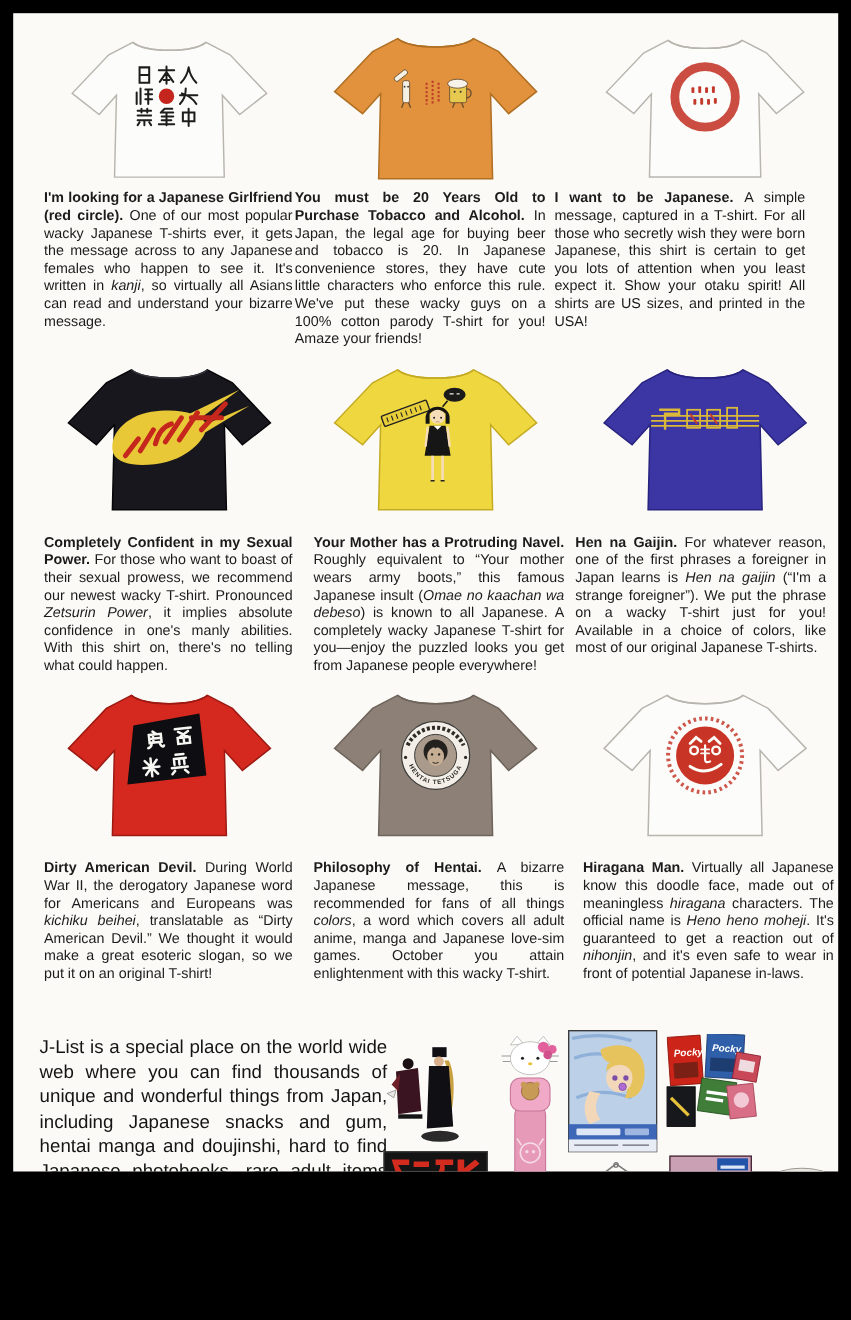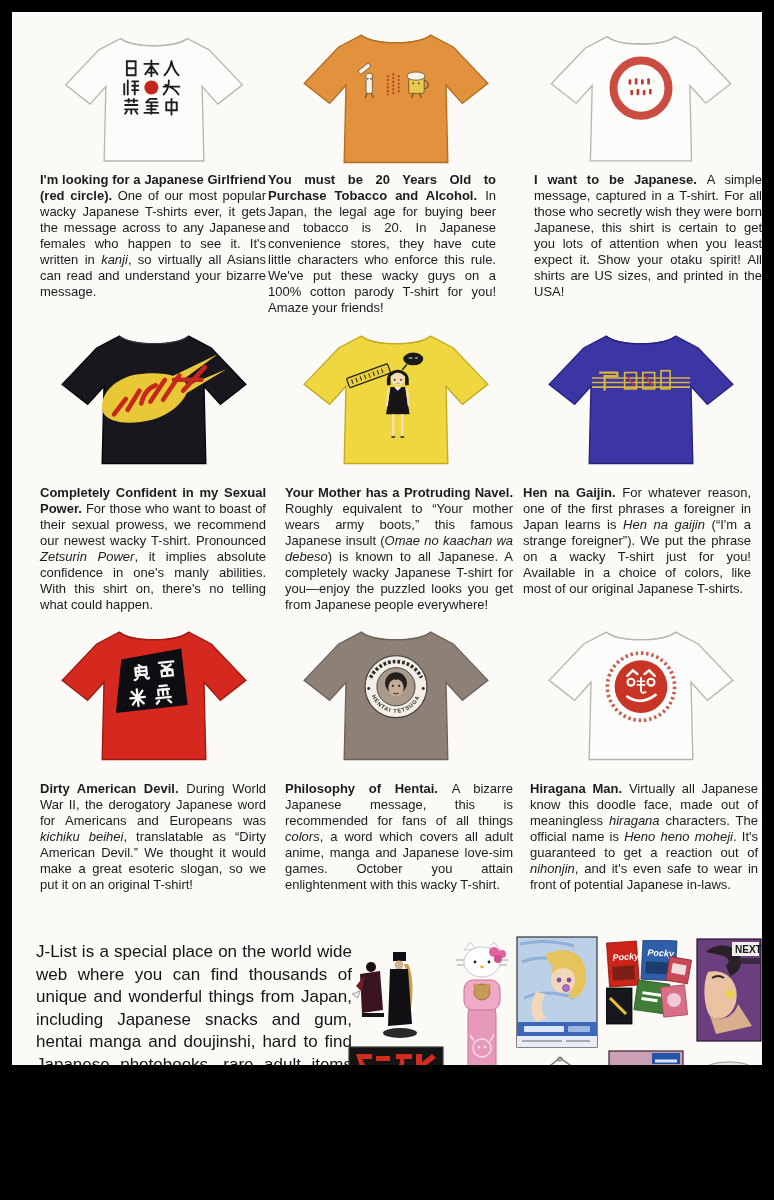--- a/index.html
+++ b/index.html
@@ -99,21 +99,21 @@
             <rect x="103" y="59" width="3" height="7" rx="1"></rect>
         <rect x="110" y="60" width="3" height="6" rx="1"></rect>
             <rect x="117" y="59" width="3" height="7" rx="1"></rect>
         <rect x="98" y="72" width="3" height="6" rx="1"></rect>
             <rect x="105" y="71" width="3" height="7" rx="1"></rect>
         <rect x="112" y="72" width="3" height="6" rx="1"></rect>
             <rect x="119" y="71" width="3" height="6" rx="1"></rect>
       </g>
     </svg>
   </div>
-  <p class="desc" style="left:522px;top:160px;width:228px"><span class="b">I want to be Japanese. </span><span>A simple message, captured in a T-shirt. For all those who secretly wish they were born Japanese, this shirt is certain to get you lots of attention when you least expect it. Show your otaku spirit! All shirts are US sizes, and printed in the USA!</span></p>
+  <p class="desc" style="left:492px;top:160px;width:228px"><span class="b">I want to be Japanese. </span><span>A simple message, captured in a T-shirt. For all those who secretly wish they were born Japanese, this shirt is certain to get you lots of attention when you least expect it. Show your otaku spirit! All shirts are US sizes, and printed in the USA!</span></p>
 
   <div class="shirt" style="left:42px;top:310px" aria-label="絶倫パワー">
     <svg width="200" height="152" viewBox="0 0 220 160">
       <path d="M72,12 C86,23 134,23 148,12 L173,25 L211,65 L183,87 L165,67 L167,152 L53,152 L55,67 L37,87 L9,65 L47,25 Z" fill="#17171d" stroke="#060609" stroke-width="1.5"></path>
       <path d="M72,12 C86,23 134,23 148,12" fill="none" stroke="#35353d" stroke-width="1.5"></path>
       <path d="M54,96 C48,78 66,58 92,54 C120,50 140,56 146,65 C151,74 136,96 108,104 C84,110 60,108 54,96 Z" fill="#e9c838"></path>
       <path d="M126,58 L180,32 L132,67 Z" fill="#e9c838"></path>
       <path d="M138,70 L190,48 L142,77 Z" fill="#e9c838"></path>
       <g stroke="#c5271d" stroke-width="5" stroke-linecap="round" fill="none">
         <path d="M66,98 L79,81"></path>
@@ -328,33 +328,20 @@
               <rect x="56" y="46" width="24" height="30" fill="#d86f86" stroke="#a8485e" stroke-width="0.8"></rect>
               <circle cx="68" cy="60" r="7" fill="#f2c9d4"></circle>
             </g>
         <g transform="rotate(10 72 28)">
               <rect x="62" y="18" width="22" height="24" fill="#c84858" stroke="#8e2434" stroke-width="0.8"></rect>
               <rect x="66" y="24" width="14" height="10" fill="#f0dce0"></rect>
             </g>
       </svg>
     </div>
 
-    <div class="photo" style="left:356px;top:14px" aria-label="next-magazine">
-      <svg width="66" height="104" viewBox="0 0 66 104">
-        <rect x="1" y="1" width="64" height="102" fill="#6b3f7d" stroke="#241430" stroke-width="1.2"></rect>
-        <path d="M10,14 C20,4 40,6 44,18 C48,30 40,36 34,38 L30,28 Q36,22 28,18 Z" fill="#2a2027"></path>
-        <path d="M12,34 C30,30 44,44 40,64 C36,80 22,84 14,78 C8,70 6,46 12,34 Z" fill="#e9c3a2"></path>
-        <path d="M14,78 C24,84 38,80 42,66 L56,88 L20,96 Z" fill="#d8ae8c"></path>
-        <circle cx="34" cy="56" r="4" fill="#e8d23e"></circle>
-        <path d="M16,40 Q22,36 28,40" stroke="#2a2027" stroke-width="2" fill="none"></path>
-        <rect x="36" y="4" width="27" height="14" fill="#f2f0ec"></rect>
-        <text x="39" y="15" font-size="10" font-weight="bold" fill="#141414" font-family="Liberation Sans, sans-serif">NEXT</text>
-        <rect x="44" y="20" width="20" height="6" fill="#3a2a44"></rect>
-      </svg>
-    </div>
 
     <div class="photo" style="left:8px;top:122px" aria-label="ミニスカ">
       <svg width="96" height="124" viewBox="0 0 96 124">
         <rect x="1" y="1" width="94" height="122" fill="#141414" stroke="#3a3a3a" stroke-width="1.2"></rect>
         <g fill="#d32b1e">
           <path d="M8,8 H24 V13 H14 L20,24 L14,27 Z"></path>
           <path d="M28,10 H42 V15 H28 Z M26,22 H44 V27 Z"></path>
           <path d="M48,8 H64 V13 H56 Q58,22 48,27 L46,23 Q53,19 52,13 H48 Z"></path>
           <path d="M68,8 H74 V16 L84,8 L88,12 L76,21 L88,27 L84,30 L74,23 V30 H68 Z"></path>
         </g>

